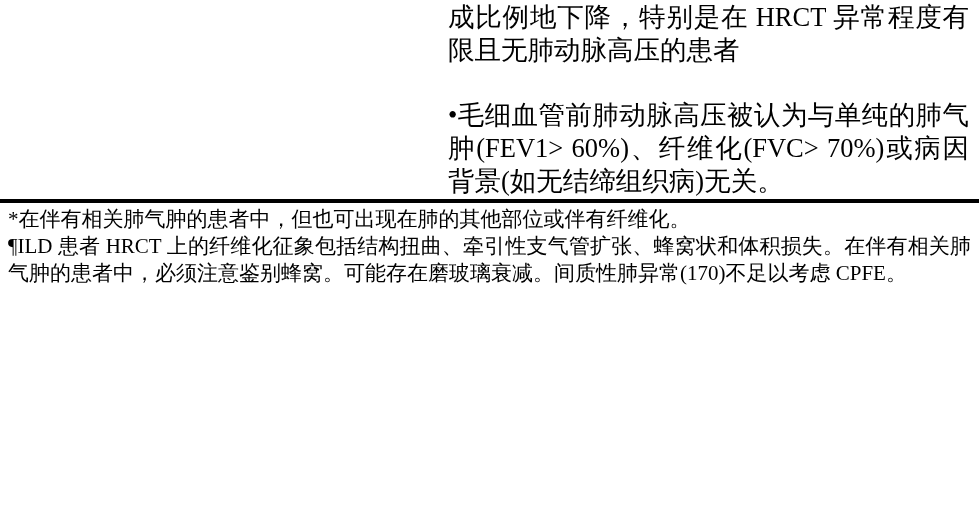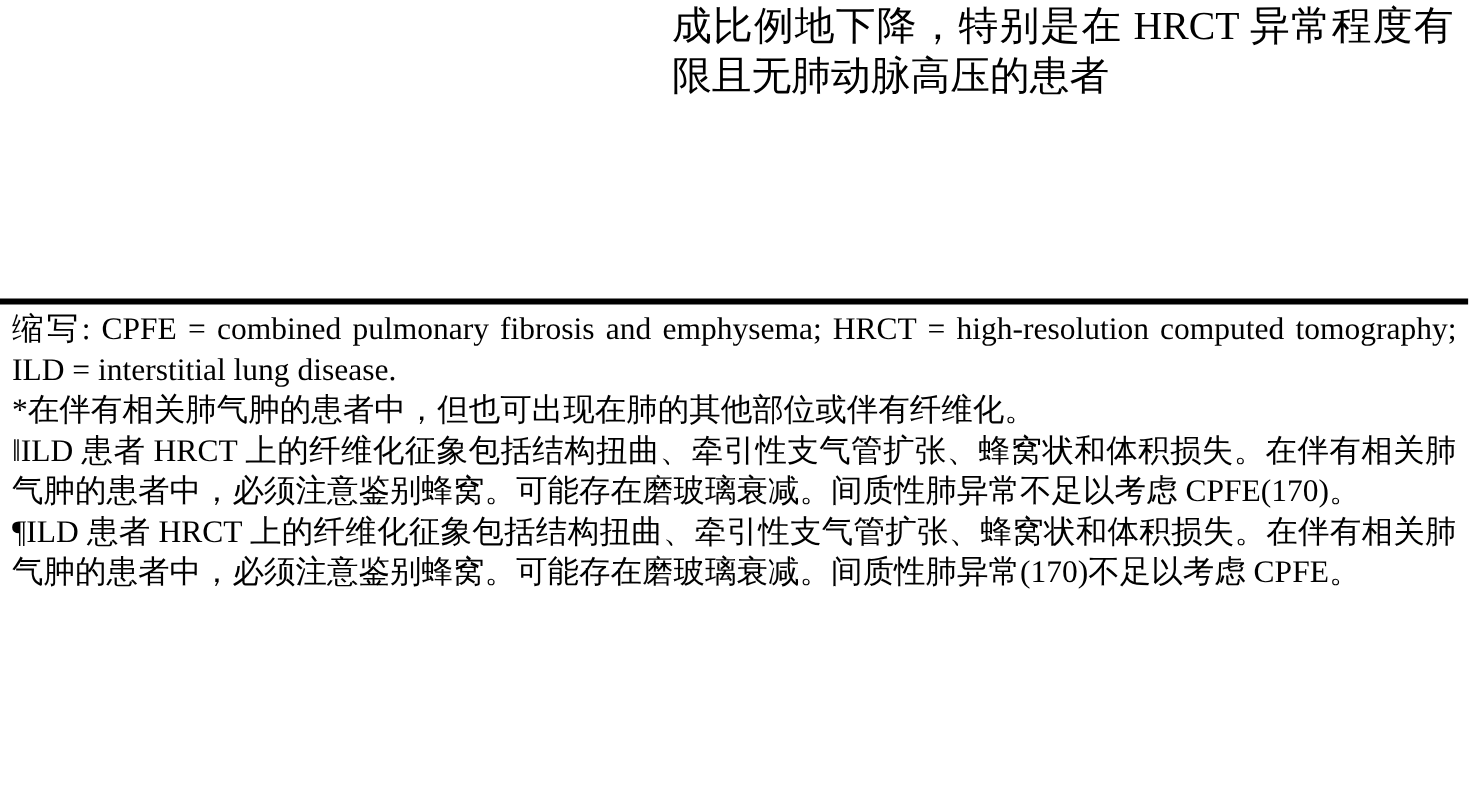--- a/index.html
+++ b/index.html
@@ -46,32 +46,31 @@
   .marker { white-space: pre; }
   .marker.sup { font-size: 0.78em; vertical-align: 0.35em; }
 </style>
 </head>
 <body>
 
 <div class="page">
 
   <div class="right-col">
     <p>成比例地下降，特别是在 HRCT 异常程度有限且无肺动脉高压的患者</p>
+    <p class="spaced">•毛细血管前肺动脉高压被认为与单纯的肺气肿(FEV1&gt; 60%)、纤维化(FVC&gt; 70%)或病因背景(如无结缔组织病)无关。</p>
   </div>
 
   <div class="rule"></div>
 
   <div class="footnotes">
 
-    <p>缩写: CPFE = combined pulmonary fibrosis and emphysema; HRCT = high-resolution computed tomography; ILD = interstitial lung disease.</p>
 
     <p><span class="marker">*</span><span>在伴有相关肺气肿的患者中，但也可出现在肺的其他部位或伴有纤维化。</span></p>
 
 
 
 
-    <p><span class="marker">‖</span><span>ILD 患者 HRCT 上的纤维化征象包括结构扭曲、牵引性支气管扩张、蜂窝状和体积损失。在伴有相关肺气肿的患者中，必须注意鉴别蜂窝。可能存在磨玻璃衰减。间质性肺异常不足以考虑 CPFE(170)。</span></p>
 
     <p><span class="marker">¶</span><span>ILD 患者 HRCT 上的纤维化征象包括结构扭曲、牵引性支气管扩张、蜂窝状和体积损失。在伴有相关肺气肿的患者中，必须注意鉴别蜂窝。可能存在磨玻璃衰减。间质性肺异常(170)不足以考虑 CPFE。</span></p>
 
   </div>
 
 </div>
 
 </body></html>

